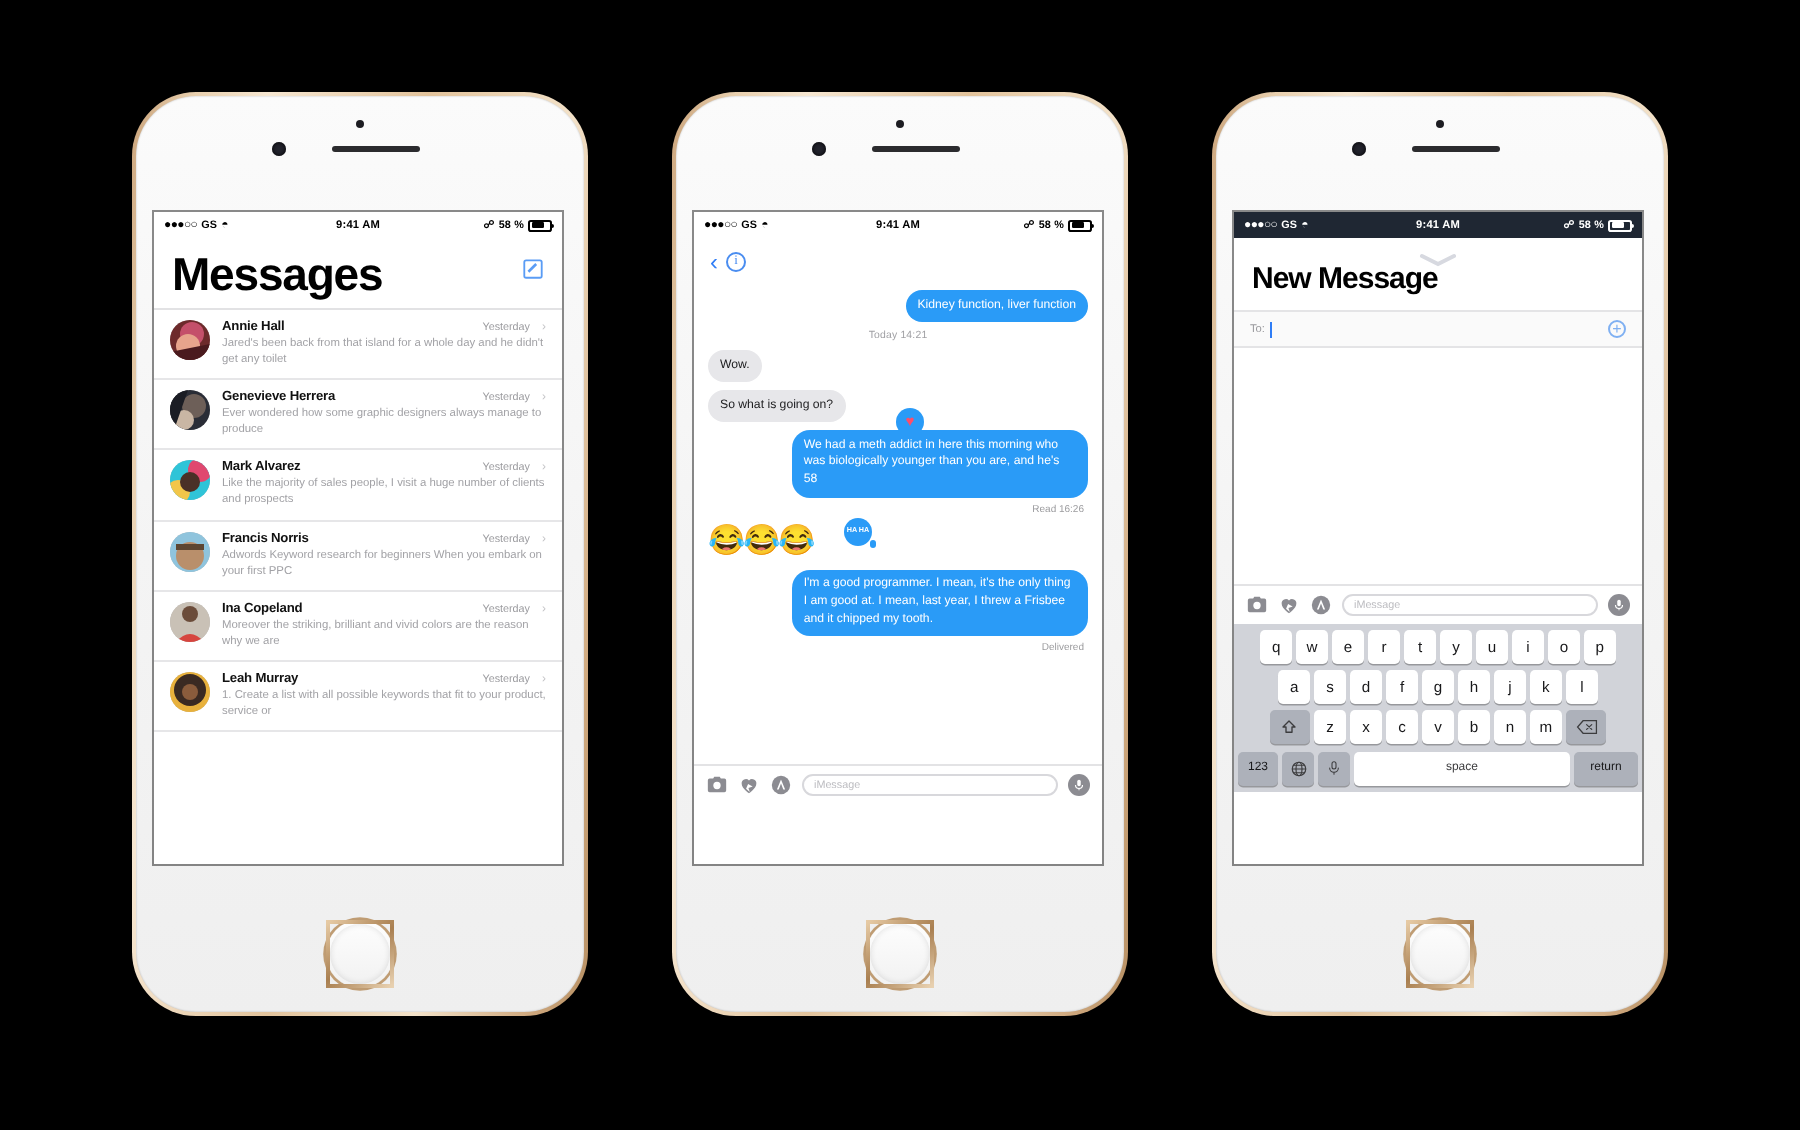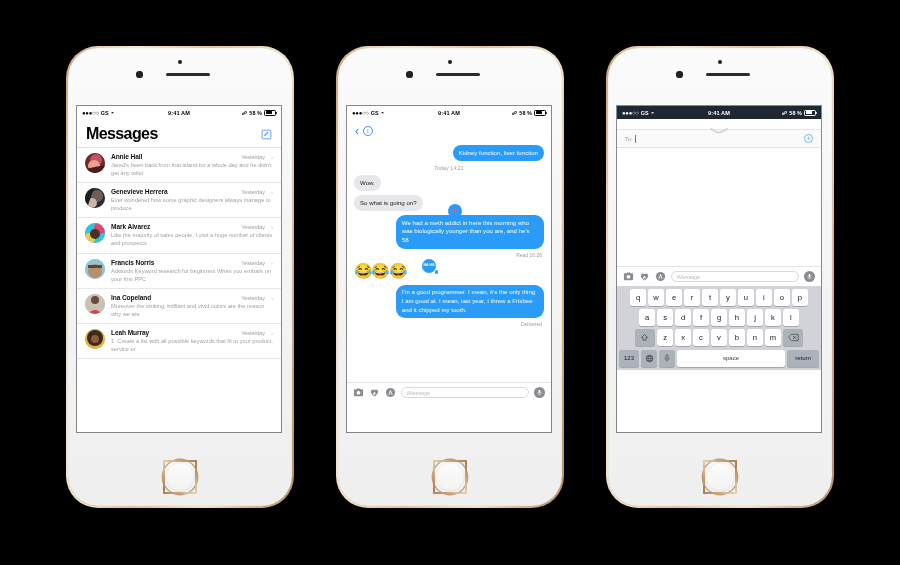--- a/index.html
+++ b/index.html
@@ -59,21 +59,21 @@
   .wifi { font-size:6px; }
   .batt { width:12px; height:6px; border:.7px solid currentColor; border-radius:1.4px;
           position:relative; display:inline-block; }
   .batt::after { content:""; position:absolute; right:-2px; top:1.6px; width:1.2px; height:2.4px;
                  background:currentColor; border-radius:0 1px 1px 0; }
   .batt i { position:absolute; left:.7px; top:.7px; bottom:.7px; width:58%; background:currentColor;
             border-radius:.6px; display:block; }
 
   
   .nav-lg { padding:7px 9px 5px; display:flex; align-items:flex-start; justify-content:space-between; }
-  .nav-lg h1 { font-size:16px; font-weight:bold; letter-spacing:-.6px; line-height:1; color:#000; }
+  .nav-lg h1 { font-size:23px; font-weight:bold; letter-spacing:-.6px; line-height:1; color:#000; }
   .compose { width:11px; height:11px; position:relative; flex:0 0 auto; margin-top:3px; }
   .compose svg { display:block; }
 
   .list { border-top:.5px solid #e2e2e4; }
   .row { display:flex; gap:6px; padding:5px 8px 5px 8px; border-bottom:.5px solid #e6e6e8; align-items:flex-start; }
   .av { width:20px; height:20px; border-radius:50%; flex:0 0 auto; overflow:hidden; position:relative;
         background:#bbb; }
   .av svg { position:absolute; inset:0; }
   .rbody { flex:1 1 auto; min-width:0; }
   .rtop { display:flex; align-items:baseline; gap:4px; }
@@ -432,20 +432,21 @@
             </span>
         </div>
       </div>
 
       <div class="grabber">
         <svg viewBox="0 0 22 8" width="22" height="8" fill="none" stroke="#d7d9e0" stroke-width="2" stroke-linecap="round">
           <path d="M3 2 L11 6 L19 2"></path>
         </svg>
       </div>
 
+      <div class="nm-title">New Message</div>
 
       <div class="tofield">
         <span class="tolbl">To:</span>
         <span class="caret"></span>
         <span class="plus">+</span>
       </div>
 
       <div class="blank"></div>
 
       <div class="toolbar">

